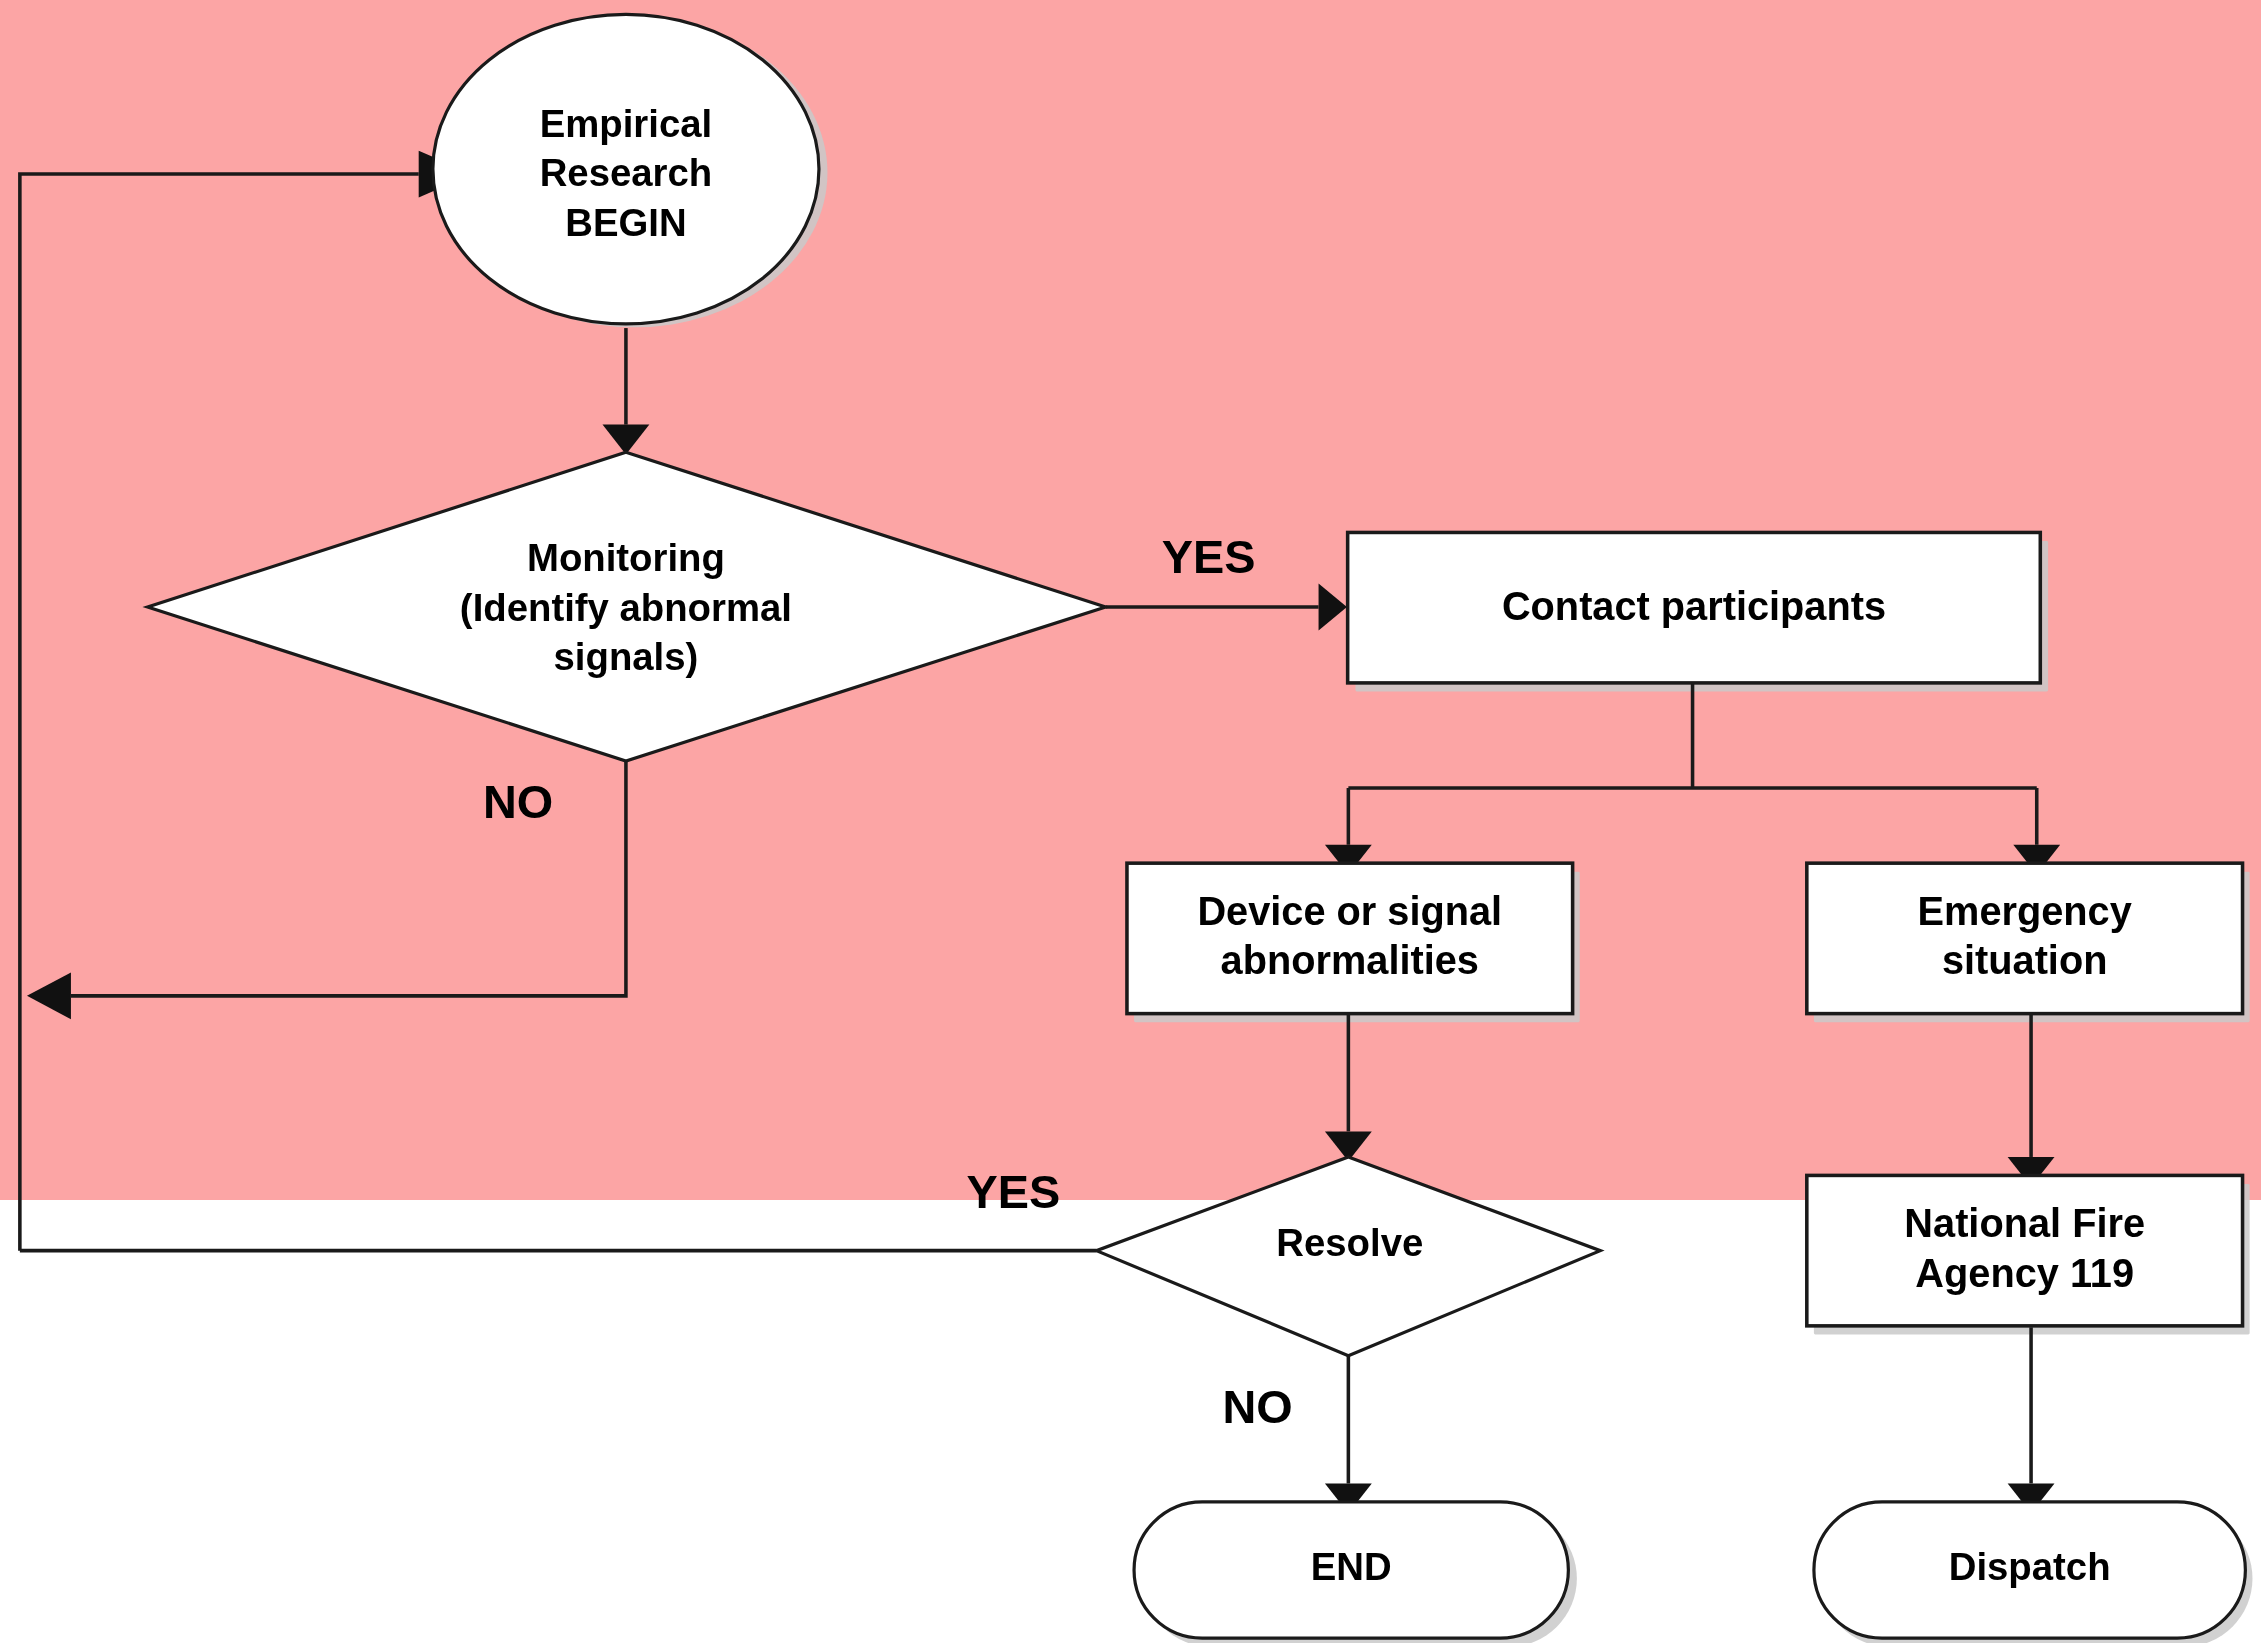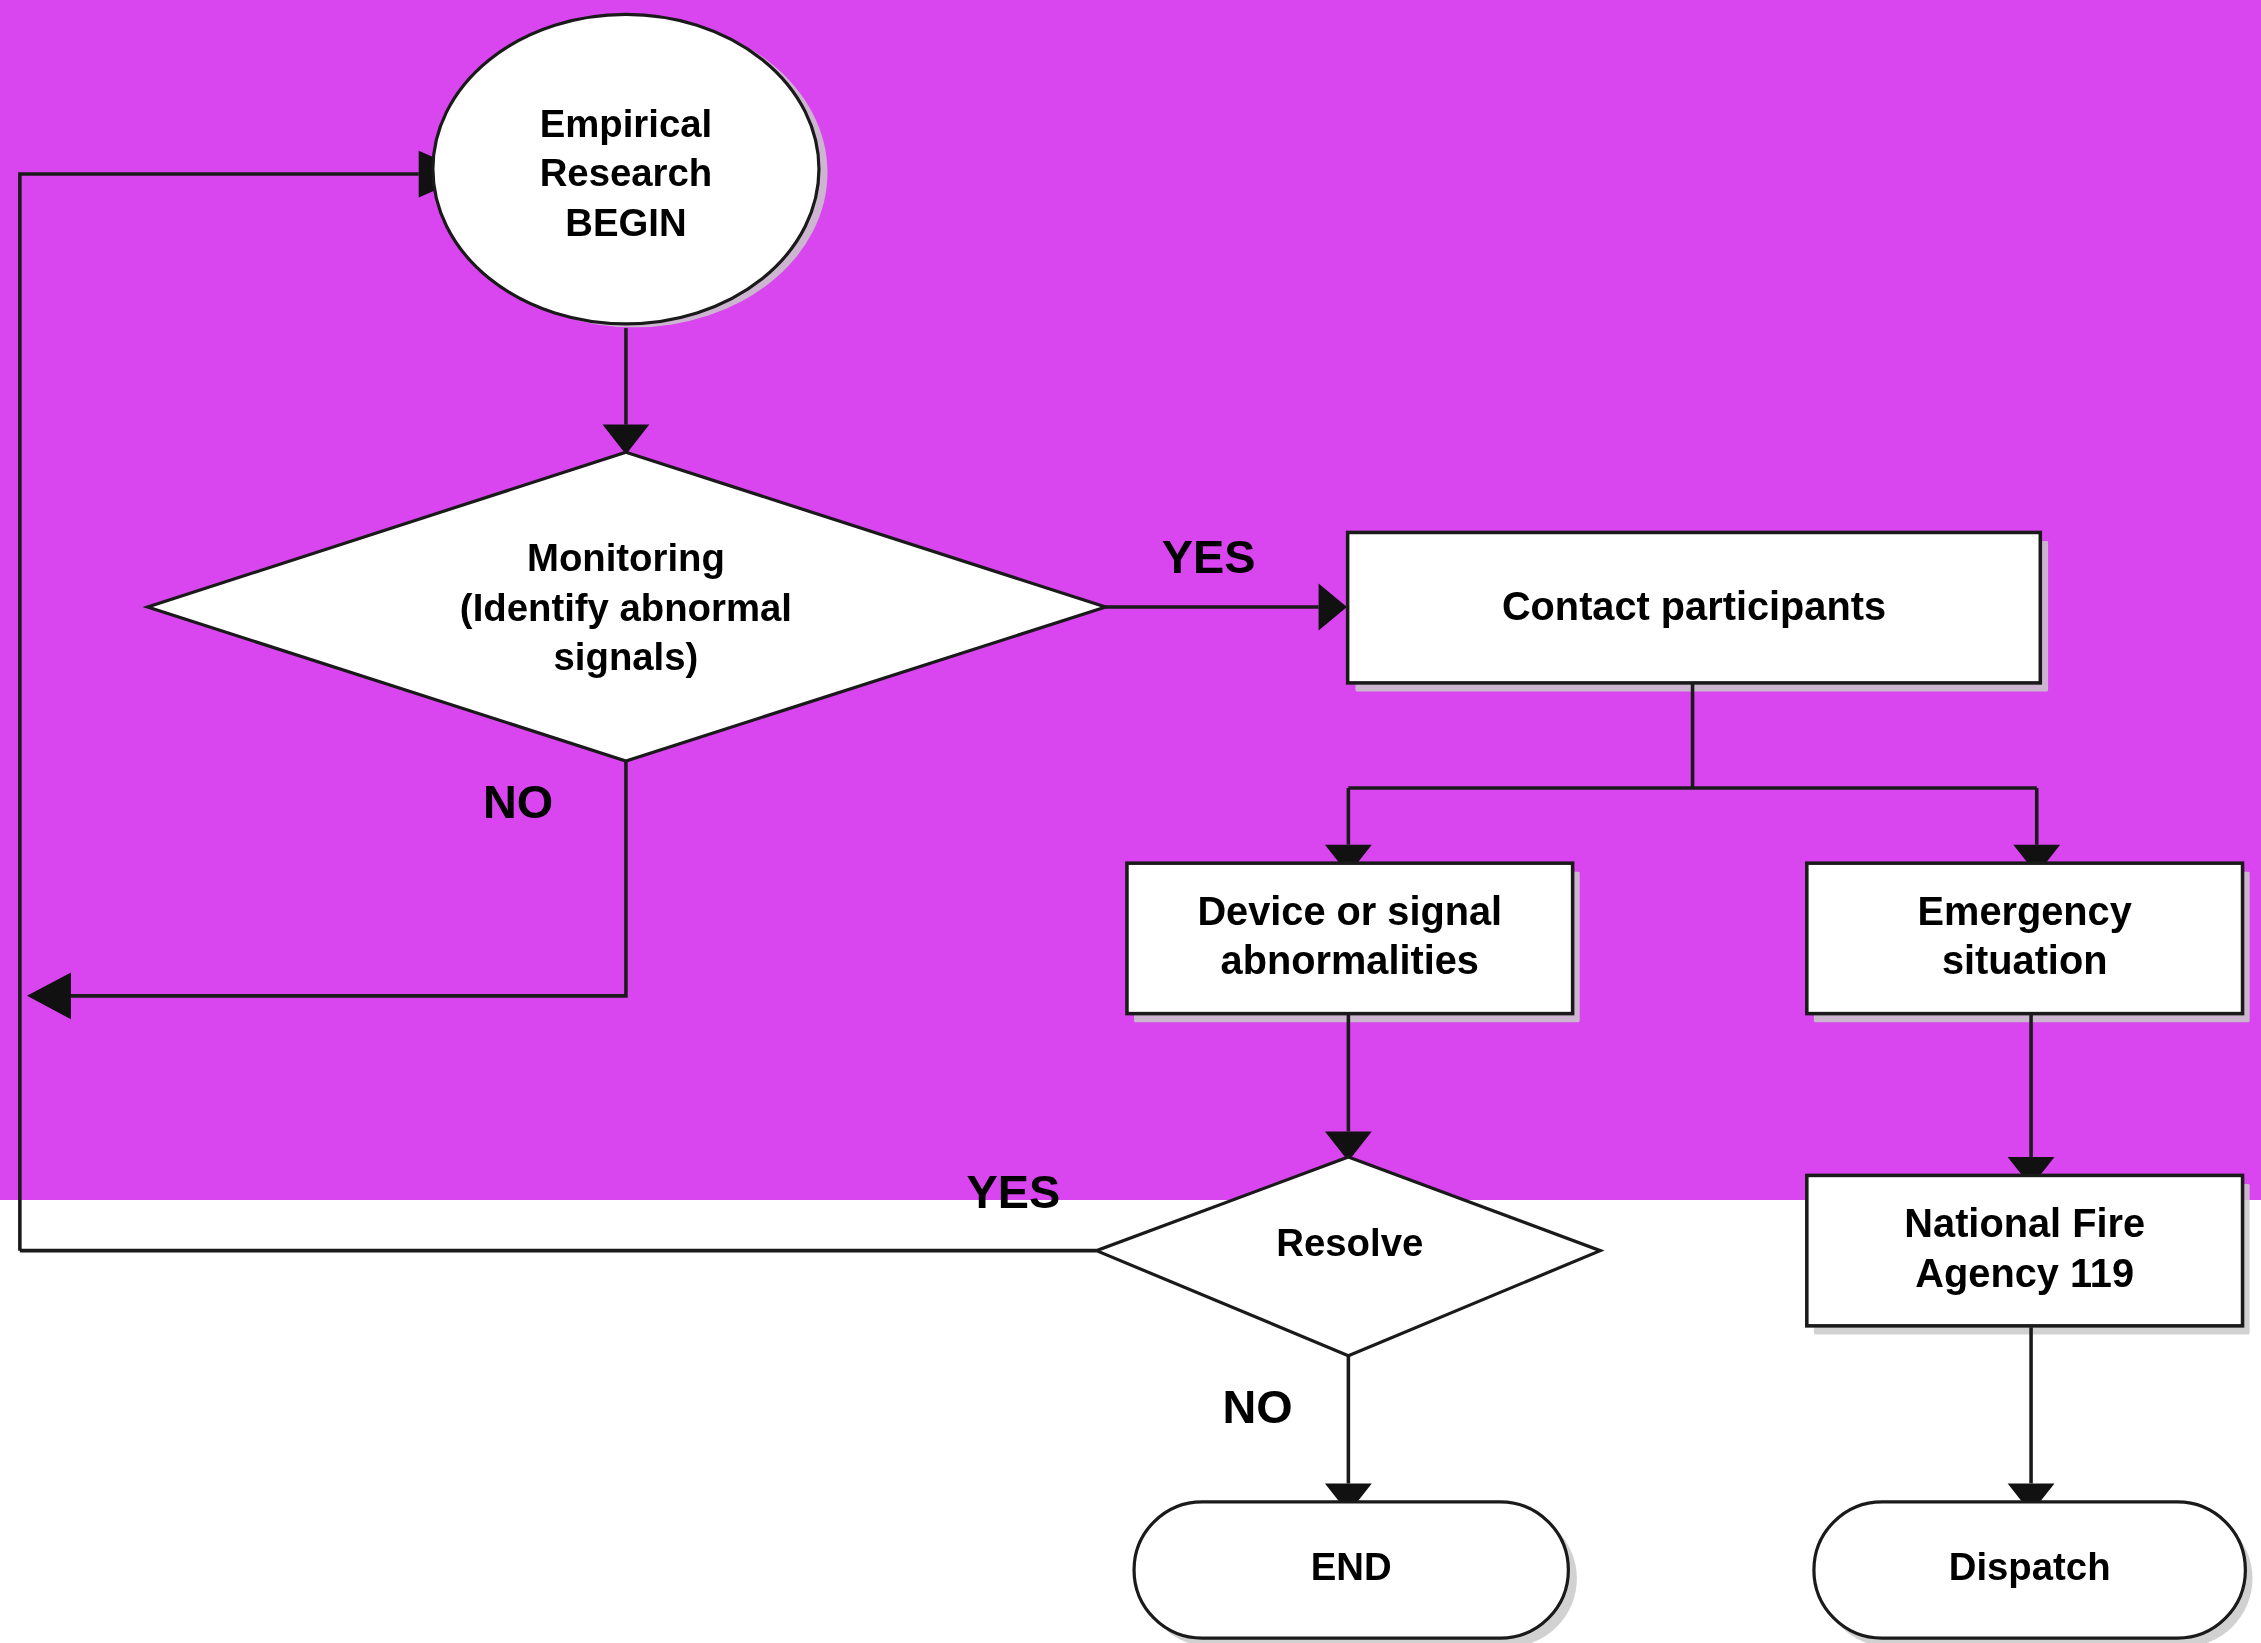--- a/index.html
+++ b/index.html
@@ -11,21 +11,21 @@
   body {
     width: 2261px;
     height: 1644px;
     overflow: hidden;
     font-family: "Liberation Sans", sans-serif;
   }
   #flow-root {
     position: relative;
     width: 2261px;
     height: 1200px;
-    background: #d946ef;
+    background: #fca5a5;
   }
   svg.flow-canvas {
     position: absolute;
     top: 0;
     left: 0;
     width: 2261px;
     height: 1644px;
     display: block;
   }
   .node-shape {

